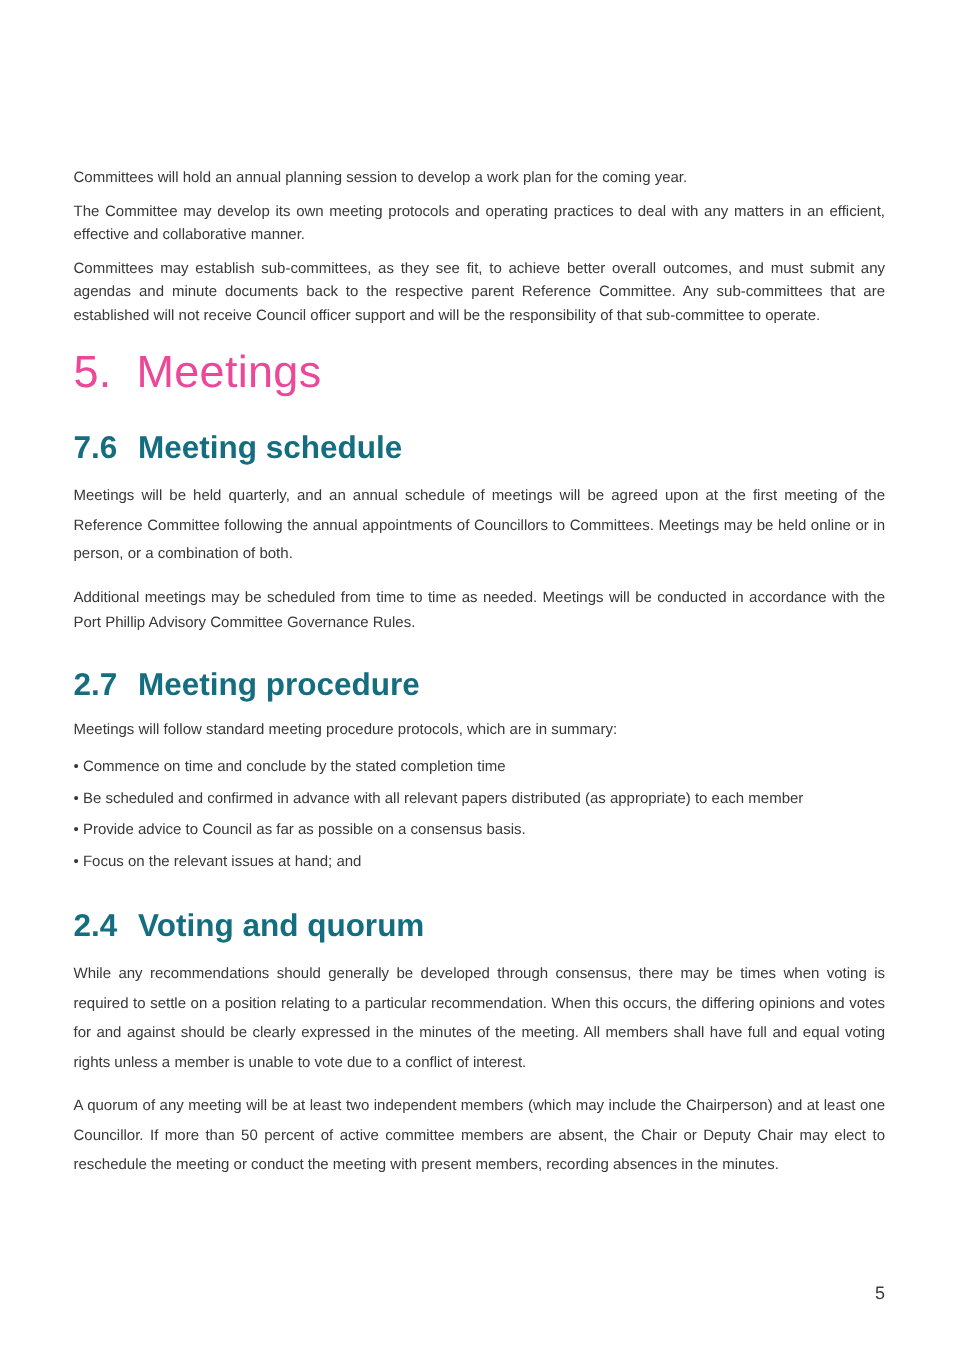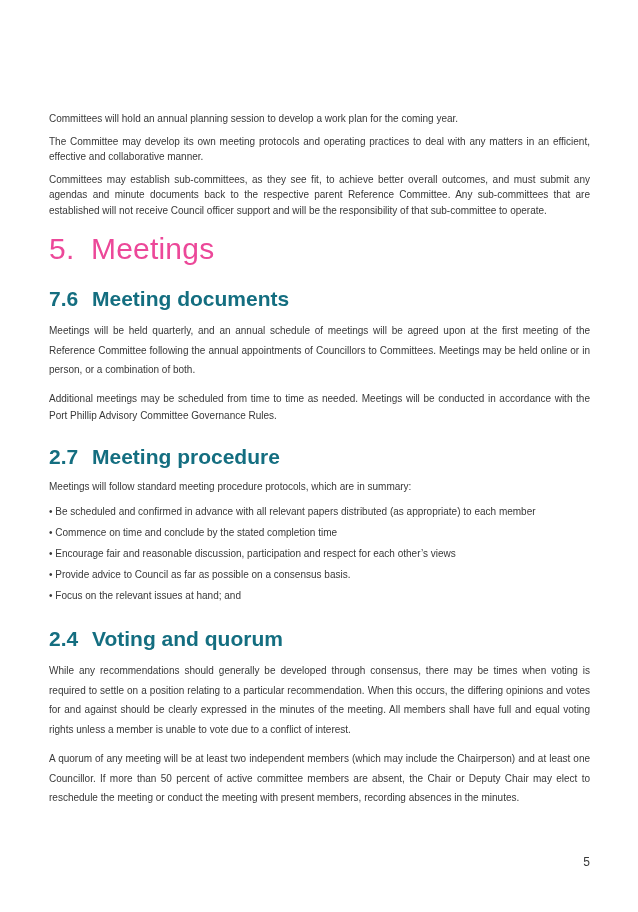--- a/index.html
+++ b/index.html
@@ -81,33 +81,32 @@
 
   <p class="lh15">Committees will hold an annual planning session to develop a work plan for the coming year.</p>
   <p class="lh15">The Committee may develop its own meeting protocols and operating practices to deal with any matters in an efficient, effective and collaborative manner.</p>
   <p class="lh15">Committees may establish sub-committees, as they see fit, to achieve better overall outcomes, and must submit any agendas and minute documents back to the respective parent Reference Committee. Any sub-committees that are established will not receive Council officer support and will be the responsibility of that sub-committee to operate.</p>
 
   <h1 class="doc-h1">
     <span class="hnum">5.</span><span>Meetings</span>
   </h1>
 
   <h2 class="doc-h2">
-    <span class="hnum">7.6</span><span>Meeting documents</span>
+    <span class="hnum">7.6</span><span>Meeting schedule</span>
   </h2>
   <p class="lh19">Meetings will be held quarterly, and an annual schedule of meetings will be agreed upon at the first meeting of the Reference Committee following the annual appointments of Councillors to Committees. Meetings may be held online or in person, or a combination of both.</p>
   <p class="lh17">Additional meetings may be scheduled from time to time as needed. Meetings will be conducted in accordance with the Port Phillip Advisory Committee Governance Rules.</p>
 
   <h2 class="doc-h2">
     <span class="hnum">2.7</span><span>Meeting procedure</span>
   </h2>
   <p class="lh15">Meetings will follow standard meeting procedure protocols, which are in summary:</p>
   <div class="bullet-list">
+    <p class="bullet">Commence on time and conclude by the stated completion time</p>
     <p class="bullet">Be scheduled and confirmed in advance with all relevant papers distributed (as appropriate) to each member</p>
-    <p class="bullet">Commence on time and conclude by the stated completion time</p>
-    <p class="bullet">Encourage fair and reasonable discussion, participation and respect for each other’s views</p>
     <p class="bullet">Provide advice to Council as far as possible on a consensus basis.</p>
     <p class="bullet">Focus on the relevant issues at hand; and</p>
   </div>
 
   <h2 class="doc-h2">
     <span class="hnum">2.4</span><span>Voting and quorum</span>
   </h2>
   <p class="lh19">While any recommendations should generally be developed through consensus, there may be times when voting is required to settle on a position relating to a particular recommendation. When this occurs, the differing opinions and votes for and against should be clearly expressed in the minutes of the meeting. All members shall have full and equal voting rights unless a member is unable to vote due to a conflict of interest.</p>
   <p class="lh19">A quorum of any meeting will be at least two independent members (which may include the Chairperson) and at least one Councillor. If more than 50 percent of active committee members are absent, the Chair or Deputy Chair may elect to reschedule the meeting or conduct the meeting with present members, recording absences in the minutes.</p>
 

